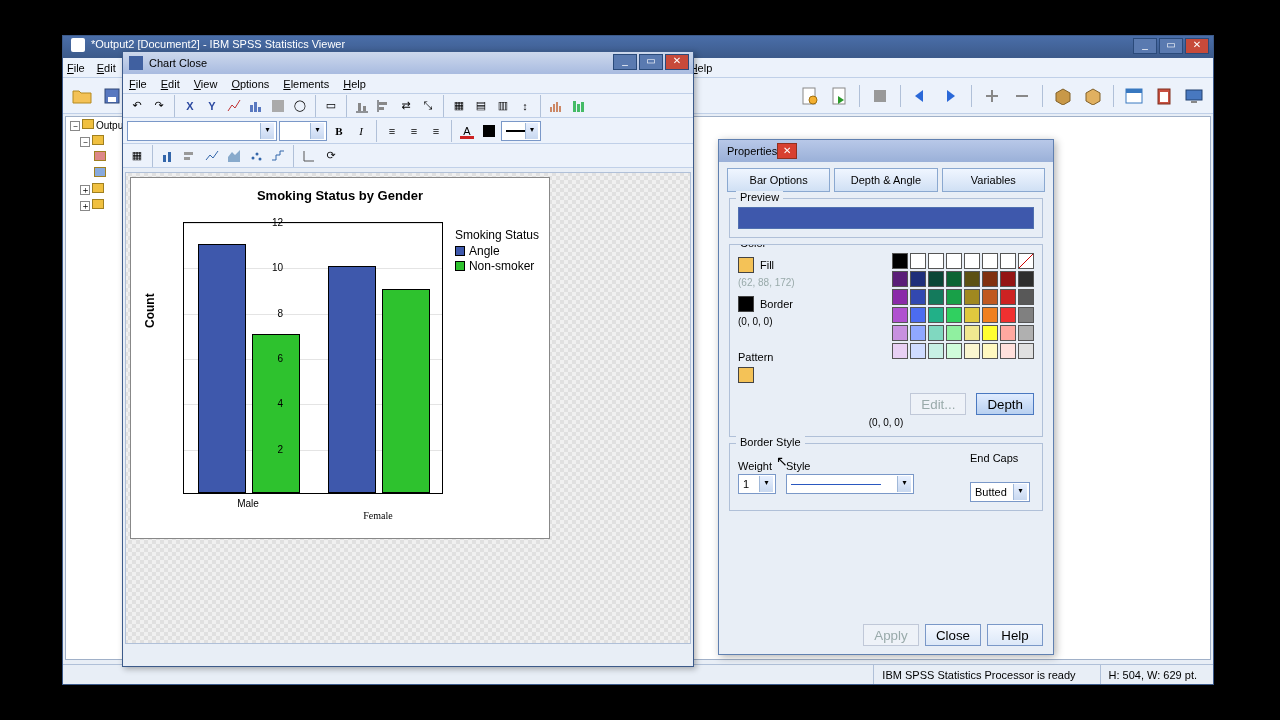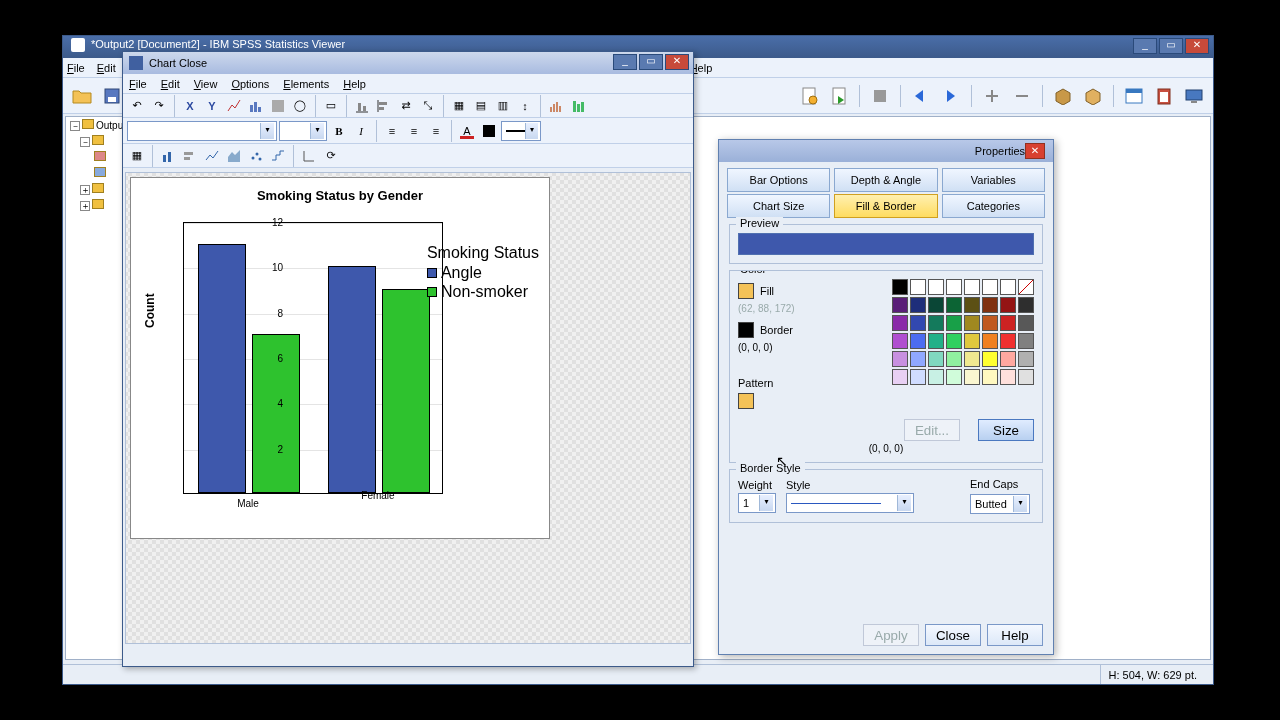--- a/index.html
+++ b/index.html
@@ -38,43 +38,43 @@
 .ce-status{position:absolute;left:0;right:0;bottom:0;height:20px;background:#e8eef6;border-top:1px solid #b0c0d8;text-align:right;padding:2px 8px}
 .chartbox{position:absolute;left:4px;top:4px;width:420px;height:362px;background:#fff;border:1px solid #888}
 .chart-title{text-align:center;font-weight:bold;font-size:13px;padding:10px 0 4px}
 .chart-inner{position:absolute;left:52px;top:44px;width:260px;height:272px;border:1px solid #000;background:#fff}
 .grid-h{position:absolute;left:0;right:0;border-top:1px solid #e4e4e4}
 .tickl{position:absolute;right:266px;width:36px;text-align:right;font-size:10px;transform:translateY(-5px)}
 .bar{position:absolute;bottom:0;border:1px solid #000}
 .xlbl{position:absolute;font-size:10px;text-align:center;width:80px;transform:translateX(-40px)}
 .ylab{position:absolute;left:12px;top:150px;transform:rotate(-90deg);transform-origin:left top;font-weight:bold;font-size:12px}
 .xlab{position:absolute;left:0;right:0;bottom:10px;text-align:center;font-weight:bold;font-size:12px}
-.legend{position:absolute;right:10px;top:66px;font-size:16px}
+.legend{position:absolute;right:10px;top:50px;font-size:12px}
 .legend .lt{text-align:center;margin-bottom:2px}
 .legend .li{display:flex;align-items:center;gap:4px;margin-top:1px}
 .legend .sw{width:10px;height:10px;border:1px solid #000}
 
 
 .props{position:absolute;left:656px;top:104px;width:336px;height:516px;background:#e8eef6;border:1px solid #6080b0;box-shadow:2px 2px 8px rgba(0,0,0,.3);z-index:6}
-.props-title{height:22px;background:linear-gradient(#b8c8e8,#9ab0d8);padding:2px 8px;display:flex;align-items:center;justify-content:flex-end}
+.props-title{height:22px;background:linear-gradient(#b8c8e8,#9ab0d8);padding:2px 8px;display:flex;align-items:center;justify-content:flex-start}
 .props-close{width:20px;height:16px;background:#d84030;color:#fff;text-align:center;line-height:14px;border:1px solid #903020;cursor:pointer;font-size:10px}
 .tabs{display:flex;flex-wrap:wrap;padding:6px 8px 0;gap:4px}
 .tab{flex:1 0 30%;min-width:88px;height:24px;background:linear-gradient(#f0f6ff,#d0e0f4);border:1px solid #8aa8d0;display:flex;align-items:center;justify-content:center;cursor:pointer;font-size:11px}
 .tab.active{background:linear-gradient(#fff0b0,#ffdc60);border-color:#d0a020;font-weight:normal}
 .grp{margin:6px 10px;border:1px solid #b0c0d8;padding:8px;position:relative}
 .grp-lbl{position:absolute;top:-8px;left:6px;background:#e8eef6;padding:0 4px;font-size:11px}
 .preview-sw{height:22px;background:#3e58ac;border:1px solid #5070b0}
 .color-left{float:left;width:110px}
 .color-row{display:flex;align-items:center;gap:6px;margin:4px 0}
 .csw{width:16px;height:16px;border:1px solid #444}
 .faded{color:#9aa;font-size:10px}
 .palette{float:right;display:grid;grid-template-columns:repeat(8,16px);grid-auto-rows:16px;gap:2px}
 .palette .c{border:1px solid #555;cursor:pointer}
 .palette .c.nw{background:linear-gradient(135deg,#fff 48%,#c00 49%,#c00 51%,#fff 52%)}
-.pal-btns{clear:both;display:flex;justify-content:flex-end;gap:18px;padding-top:6px}
+.pal-btns{clear:both;display:flex;justify-content:flex-end;gap:10px;padding-top:6px}
 .btn{min-width:56px;height:22px;background:linear-gradient(#f4f8ff,#dce8f8);border:1px solid #7a98c8;cursor:pointer;padding:0 10px}
 .btn.primary{background:linear-gradient(#e0ecff,#b8d0f0);border-color:#4a78c0}
 .btn.disabled{color:#9aa;border-color:#c0c8d8;background:#eef2f8}
 .selrow{display:flex;align-items:center;gap:8px}
 .sel{height:20px;background:#fff;border:1px solid #7a98c8;display:flex;align-items:center;justify-content:space-between;padding:0 2px 0 4px;cursor:pointer}
 .sel .ar{width:14px;height:16px;background:linear-gradient(#e8f0ff,#c8d8f0);border-left:1px solid #a0b8d8;text-align:center;line-height:14px;font-size:8px}
 .dlg-footer{position:absolute;left:0;right:0;bottom:8px;display:flex;justify-content:flex-end;gap:6px;padding:0 10px}
 svg{display:block}
 .cursor-img{position:absolute;left:714px;top:418px;z-index:20;font-size:14px;color:#000;pointer-events:none}
 </style>
@@ -211,20 +211,21 @@
     <div class="treestub">
       <div class="tnode"><span class="box">－</span><span class="yic"></span><span>Output</span></div>
       <div class="tnode" style="padding-left:14px"><span class="box">－</span><span class="yic"></span></div>
       <div class="tnode" style="padding-left:28px"><span class="yic" style="background:#d88"></span></div>
       <div class="tnode" style="padding-left:28px"><span class="yic" style="background:#8ad"></span></div>
       <div class="tnode" style="padding-left:14px"><span class="box">＋</span><span class="yic"></span></div>
       <div class="tnode" style="padding-left:14px"><span class="box">＋</span><span class="yic"></span></div>
     </div>
   </div>
   <div class="status">
+    <div class="cell">IBM SPSS Statistics Processor is ready</div>
     <div class="cell">H: 504, W: 629 pt.</div>
   </div>
 </div>
 
 <div class="ce-win">
   <div class="ce-title">
     <span class="ico"></span>
     <span>Chart Close</span>
     <div class="winbtns">
       <div class="winbtn">_</div>
@@ -406,39 +407,34 @@
               </div>
             </div>
       </div>
     <div class="tickl" style="top: 270.667px;">2</div>
           <div class="tickl" style="top: 225.333px;">4</div>
           <div class="tickl" style="top: 180px;">6</div>
           <div class="tickl" style="top: 134.667px;">8</div>
           <div class="tickl" style="top: 89.3333px;">10</div>
           <div class="tickl" style="top: 44px;">12</div>
           <div class="xlbl" style="left: 117px; top: 320px;">Male</div>
-          <div class="xlbl" style="left: 247px; top: 312px;">Female</div>
+          <div class="xlbl" style="left: 247px; top: 332px; font-family: Liberation Serif, serif;">Female</div>
         </div>
   </div>
 </div>
 
 <div class="props">
   <div class="props-title">
     <span>Properties</span>
     <div class="props-close">✕</div>
   </div>
   <div class="tabs" id="tabs-row1">
         <div class="tab">Bar Options</div>
         <div class="tab">Depth &amp; Angle</div>
         <div class="tab">Variables</div>
-      </div>
-  <div class="tabs" id="tabs-row2" style="padding-top:2px">
-        <div class="tab">Chart Size</div>
-        <div class="tab active">Fill &amp; Border</div>
-        <div class="tab">Categories</div>
       </div>
 
   <div class="grp">
     <span class="grp-lbl">Preview</span>
     <div class="preview-sw"></div>
   </div>
 
   <div class="grp" style="overflow:hidden">
     <span class="grp-lbl">Color</span>
     <div class="color-left">
@@ -502,21 +498,21 @@
           <div class="c" style="background: rgb(208, 220, 255);"></div>
           <div class="c" style="background: rgb(200, 240, 228);"></div>
           <div class="c" style="background: rgb(208, 252, 218);"></div>
           <div class="c" style="background: rgb(250, 246, 208);"></div>
           <div class="c" style="background: rgb(255, 248, 192);"></div>
           <div class="c" style="background: rgb(255, 224, 220);"></div>
           <div class="c" style="background: rgb(224, 224, 224);"></div>
         </div>
     <div class="pal-btns">
       <button class="btn disabled">Edit...</button>
-      <button class="btn primary">Size</button>
+      <button class="btn primary">Depth</button>
     </div>
     <div style="clear:both;text-align:center;font-size:10px;padding-top:2px">(0, 0, 0)</div>
   </div>
 
   <div class="grp">
     <span class="grp-lbl">Border Style</span>
     <div class="selrow">
       <div style="flex:0 0 40px">
         <div>Weight</div>
         <div class="sel" style="width:38px;margin-top:2px">
@@ -526,21 +522,21 @@
       </div>
       <div style="flex:1">
         <div>Style</div>
         <div class="sel" style="width:128px;margin-top:2px">
               <span style="width:90px;border-top:1px solid #2a58c0"></span>
               <span class="ar">▾</span>
             </div>
       </div>
       <div style="flex:0 0 64px">
         <div>End Caps</div>
-        <div class="sel" style="width:60px;margin-top:4px">
+        <div class="sel" style="width:60px;margin-top:18px">
               <span>Butted</span>
               <span class="ar">▾</span>
             </div>
       </div>
     </div>
   </div>
 
   <div class="dlg-footer">
     <button class="btn disabled">Apply</button>
     <button class="btn">Close</button>

